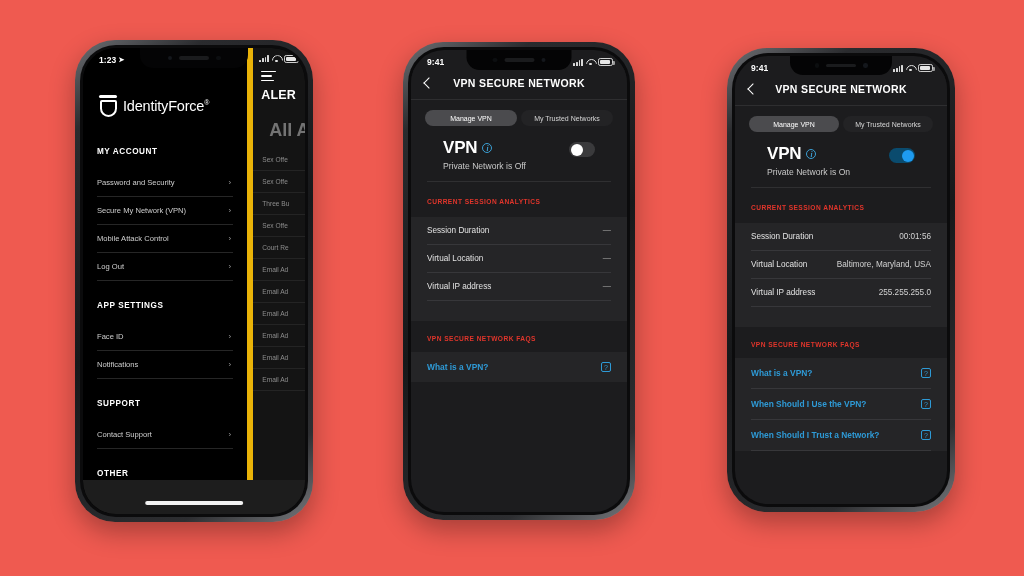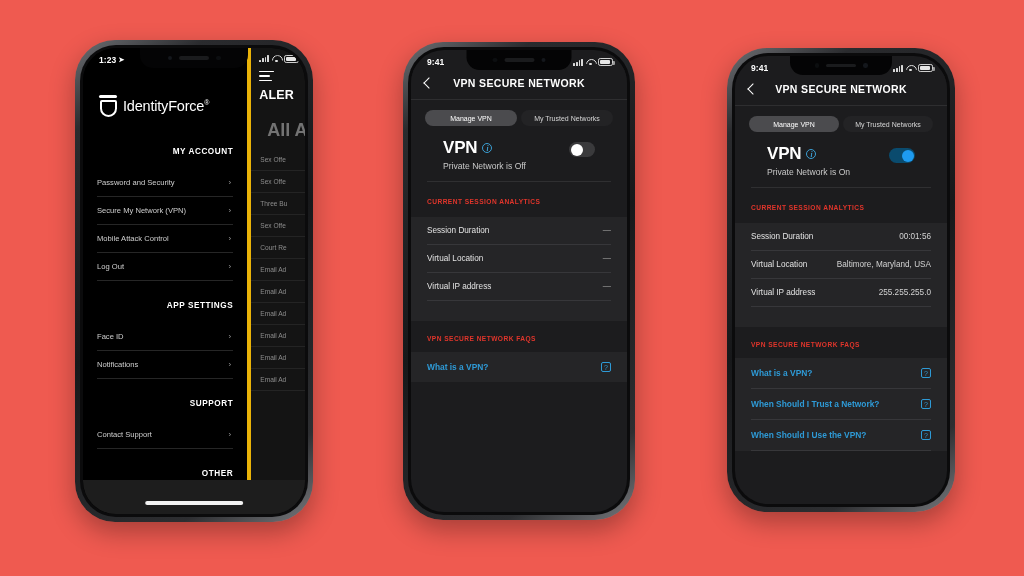--- a/index.html
+++ b/index.html
@@ -73,21 +73,21 @@
   .wifi::after{
     content:''; position:absolute; left:3.3px; top:4.6px; width:2.4px; height:2.4px;
     background:#e2e2e2; border-radius:50%;
   }
   .batt { width: 15px; height: 7.5px; border: 1px solid #cfcfcf; border-radius: 2.2px; padding: 1px; position: relative; }
   .batt span { display:block; height: 100%; width: 92%; background: #e6e6e6; border-radius: 1px; }
   .batt::after { content:''; position:absolute; right:-2.5px; top:2px; width:1.4px; height:3.5px; background:#9a9a9a; border-radius:0 1px 1px 0; }
 
   
   #phone1 .screen { background: #000; display:flex; }
-  .menu-pane { width: 74%; background: #000; padding: 0 14px; position: relative; text-align: right; }
+  .menu-pane { width: 74%; background: #000; padding: 0 14px; position: relative; }
   .logo-row { display:flex; align-items:center; gap:6px; margin-top: 30px; margin-bottom: 30px; padding-left: 2px; }
   .logo-mark { width: 18px; height: 22px; position: relative; flex: none; }
   .logo-mark .bar { position:absolute; top:0; left:0; width:18px; height:3px; background:#fff; border-radius:1.5px; }
   .logo-mark .shield {
     position:absolute; top:5px; left:0.5px; width:17px; height:17px;
     border:2.4px solid #fff;
     border-radius: 2px 2px 9px 9px;
   }
   .logo-text { color:#fff; font-size: 14.5px; font-weight: 400; letter-spacing:-.2px; }
   .logo-text sup { font-size: 7px; vertical-align: super; }
@@ -97,21 +97,21 @@
     padding: 9px 2px 9px 0;
     border-bottom: 1px solid #262626;
     color: #cfcfcf; font-size: 7.6px;
   }
   .menu-item:last-child { border-bottom: 1px solid #262626; gap: 12px; }
   .chev { color:#9a9a9a; font-size: 8px; }
   .menu-head-block { padding-top: 14px; }
 
   .alerts-pane {
     width: 26%; background: #141414; position:relative;
-    border-left: 4px solid #eab308; overflow:hidden;
+    border-left: 6px solid #eab308; overflow:hidden;
   }
   .hamburger { margin: 8px 0 0 8px; width: 15px; }
   .hamburger i { display:block; height:1.6px; background:#fff; margin-bottom:3px; border-radius:1px; }
   .hamburger i:nth-child(2){ width: 11px; }
   .hamburger i:nth-child(3){ width: 13px; }
   .alerts-title { color:#fff; font-weight:bold; font-size: 12.5px; letter-spacing:.2px; margin: 7px 0 0 8px; white-space: nowrap; }
   .alerts-all { color:#737373; font-weight:bold; font-size: 18px; margin: 18px 0 8px 16px; white-space: nowrap; }
   .alert-row {
     color:#8d8d8d; font-size: 6.6px; padding: 7px 0 7px 9px;
     border-bottom: 1px solid #242424; white-space: nowrap;
@@ -483,24 +483,24 @@
       </div>
 
       <div class="sec-red" style="padding-top:14px;padding-bottom:10px;">VPN SECURE NETWORK FAQS</div>
 
       <div class="faq-card" style="margin-top:0;">
         <div class="faq-row">
           <span class="faq-q">What is a VPN?</span>
           <span class="q-ic">?</span>
         </div>
         <div class="faq-row">
+          <span class="faq-q">When Should I Use the VPN?</span>
+          <span class="q-ic">?</span>
+        </div>
+        <div class="faq-row">
           <span class="faq-q">When Should I Trust a Network?</span>
-          <span class="q-ic">?</span>
-        </div>
-        <div class="faq-row">
-          <span class="faq-q">When Should I Use the VPN?</span>
           <span class="q-ic">?</span>
         </div>
       </div>
 
     </div>
   </div>
 </div>
 
 </body></html>

